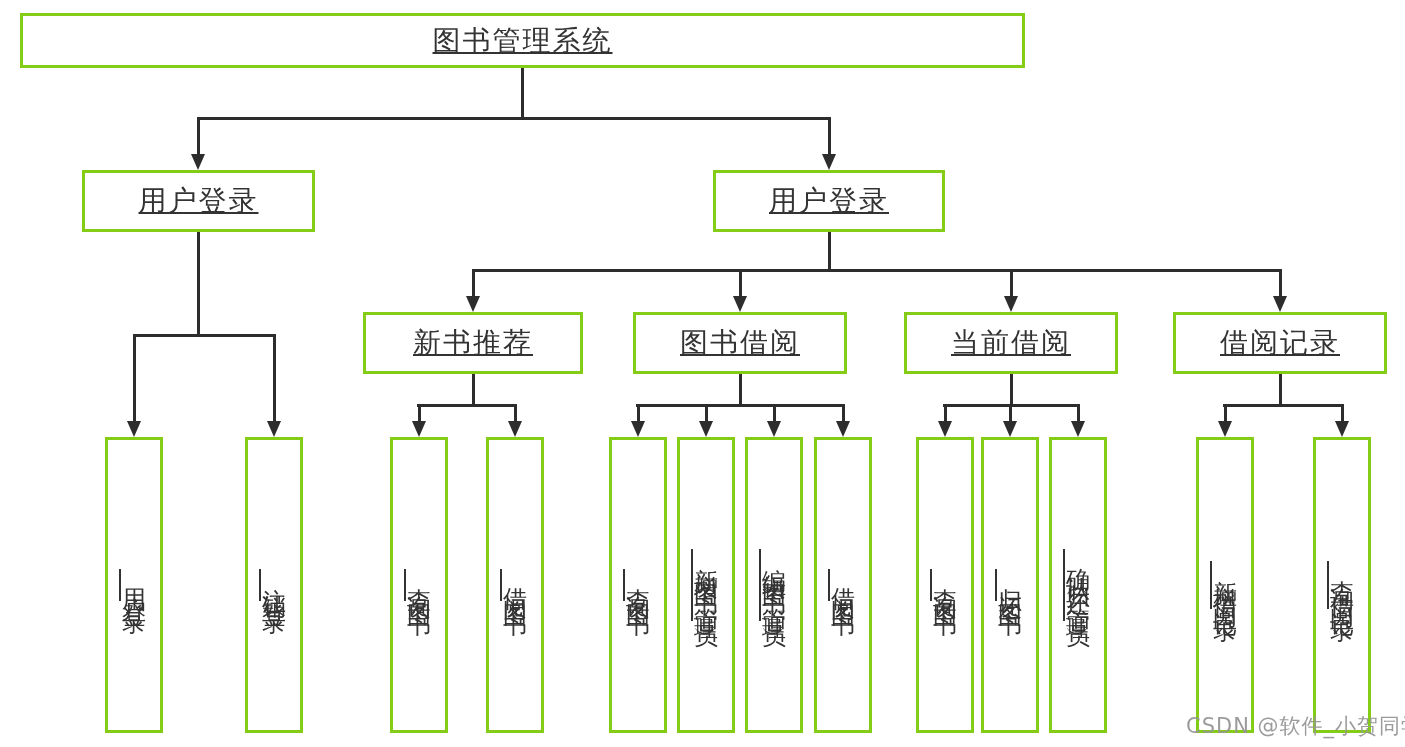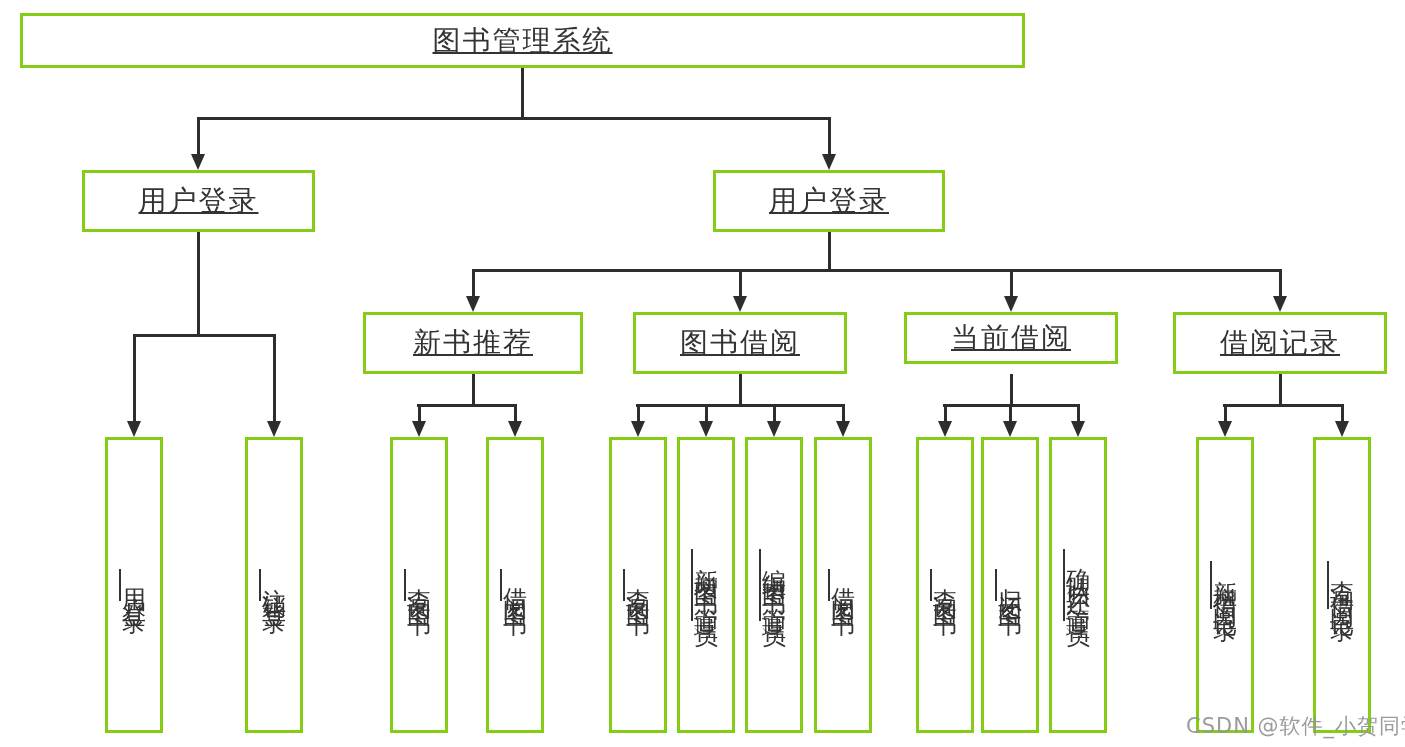--- a/index.html
+++ b/index.html
@@ -67,21 +67,21 @@
   <div class="node" style="left:713px;top:170px;width:232px;height:62px;">
     <span class="h-label">用户登录</span>
   </div>
 
   <div class="node" style="left:633px;top:312px;width:214px;height:62px;">
     <span class="h-label">图书借阅</span>
   </div>
   <div class="node" style="left:363px;top:312px;width:220px;height:62px;">
     <span class="h-label">新书推荐</span>
   </div>
-  <div class="node" style="left:904px;top:312px;width:214px;height:52px;">
+  <div class="node" style="left:904px;top:312px;width:214px;height:62px;">
     <span class="h-label">当前借阅</span>
   </div>
   <div class="node" style="left:1173px;top:312px;width:214px;height:62px;">
     <span class="h-label">借阅记录</span>
   </div>
 
   <div class="node" style="left:105px;top:437px;width:58px;height:296px;">
     <span class="v-label">用户登录</span>
   </div>
   <div class="node" style="left:245px;top:437px;width:58px;height:296px;">

